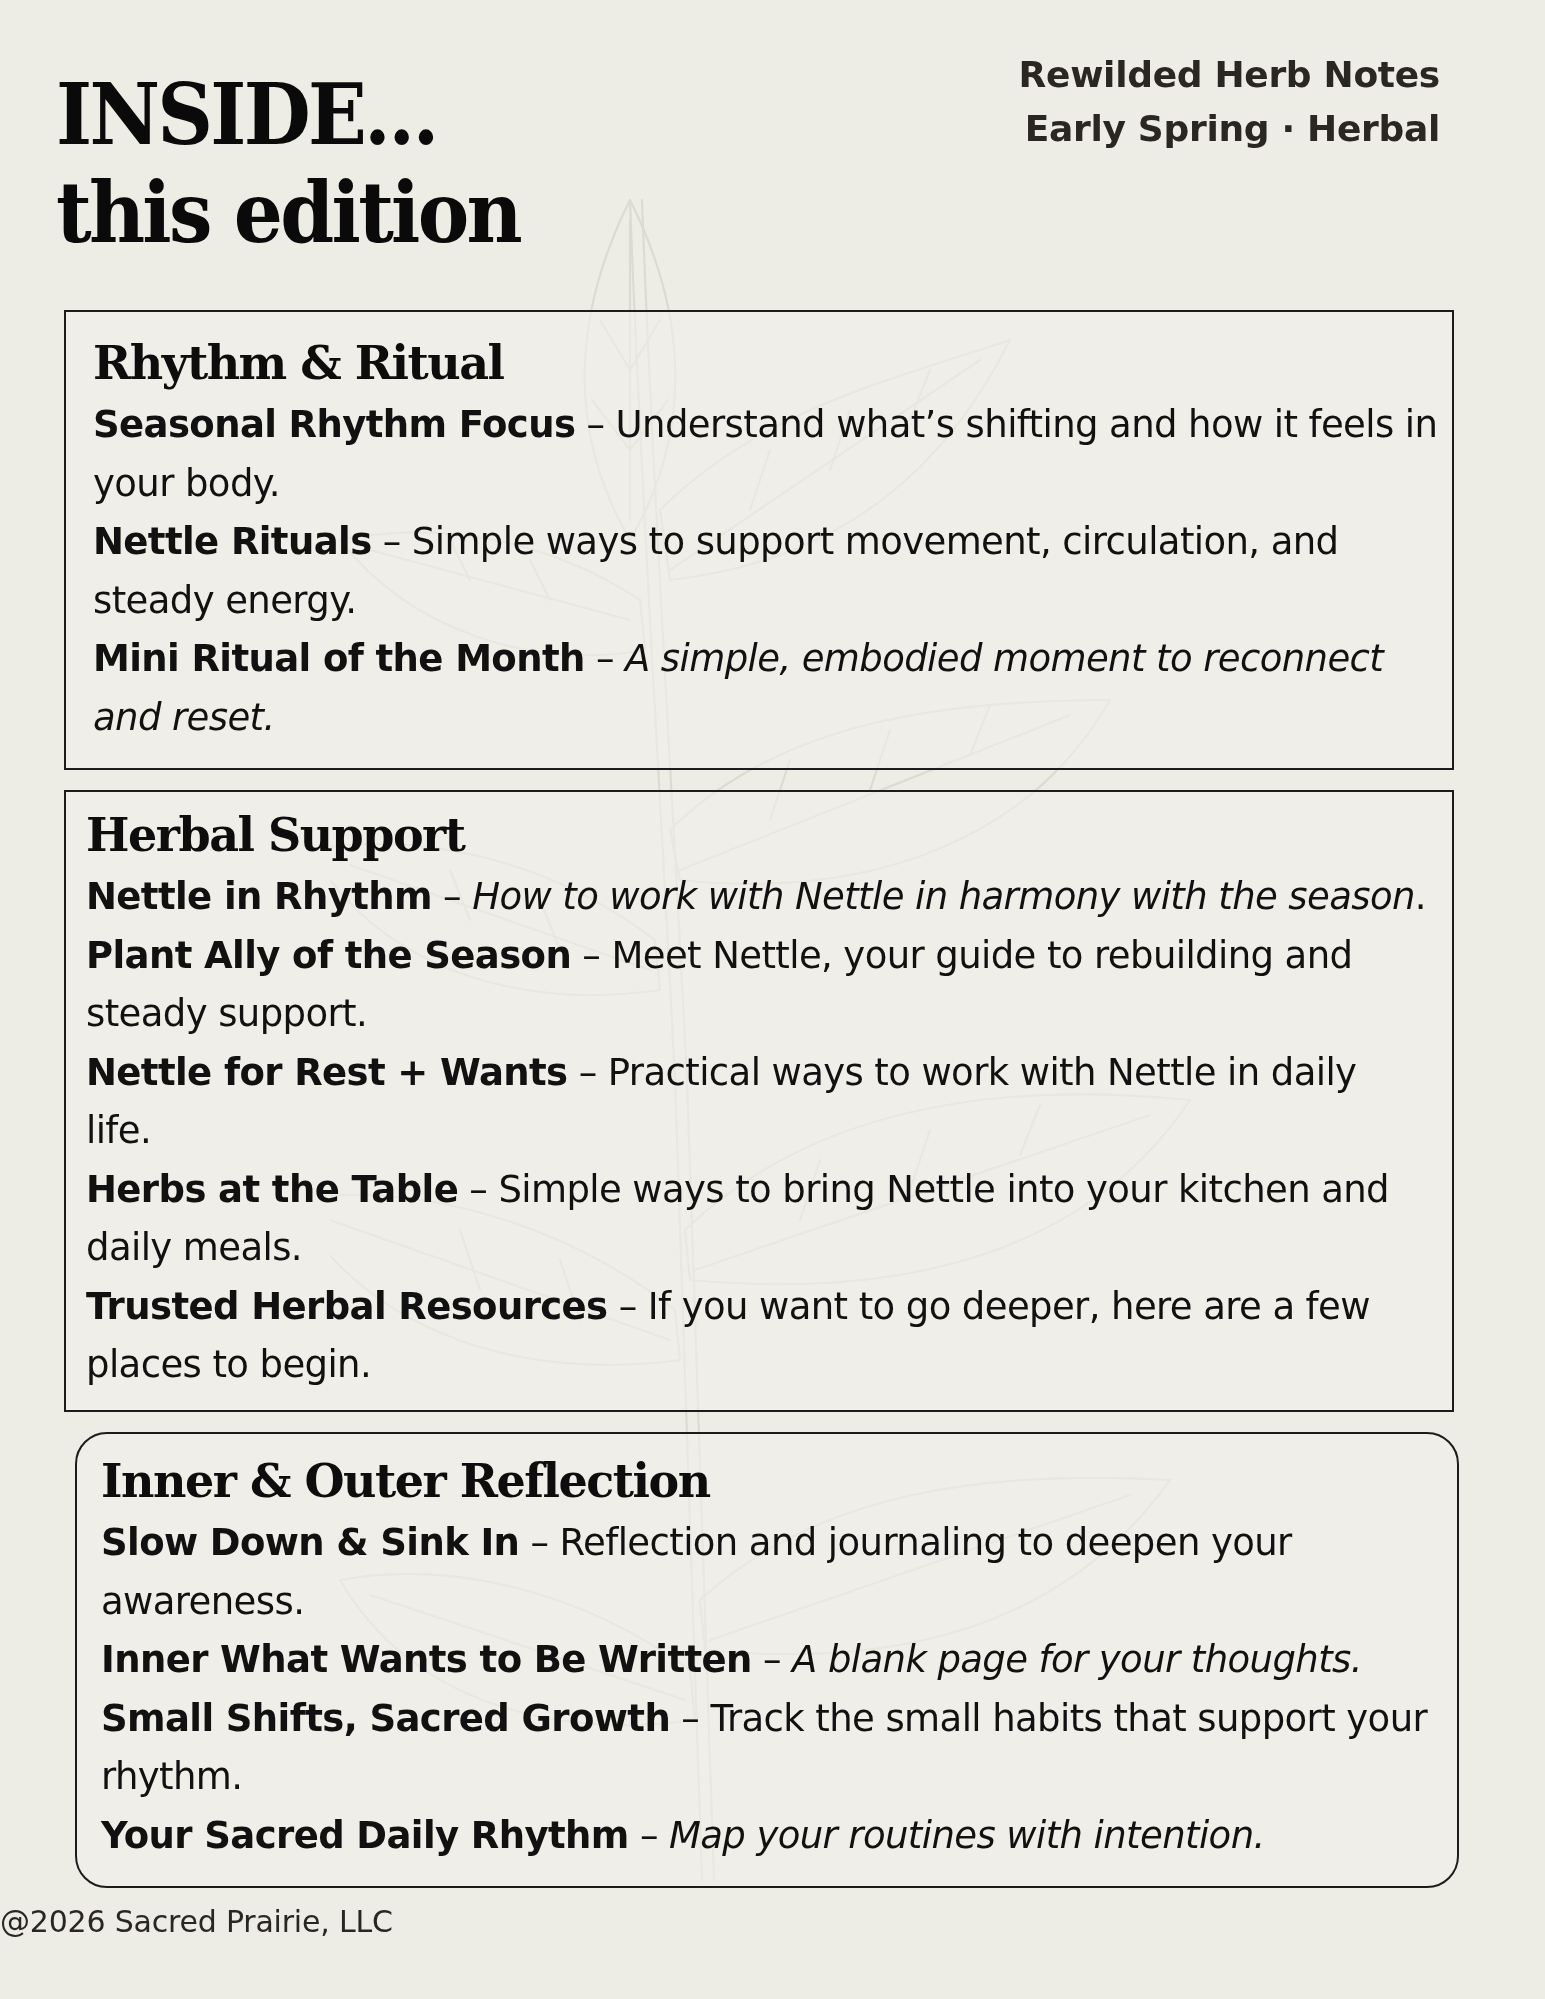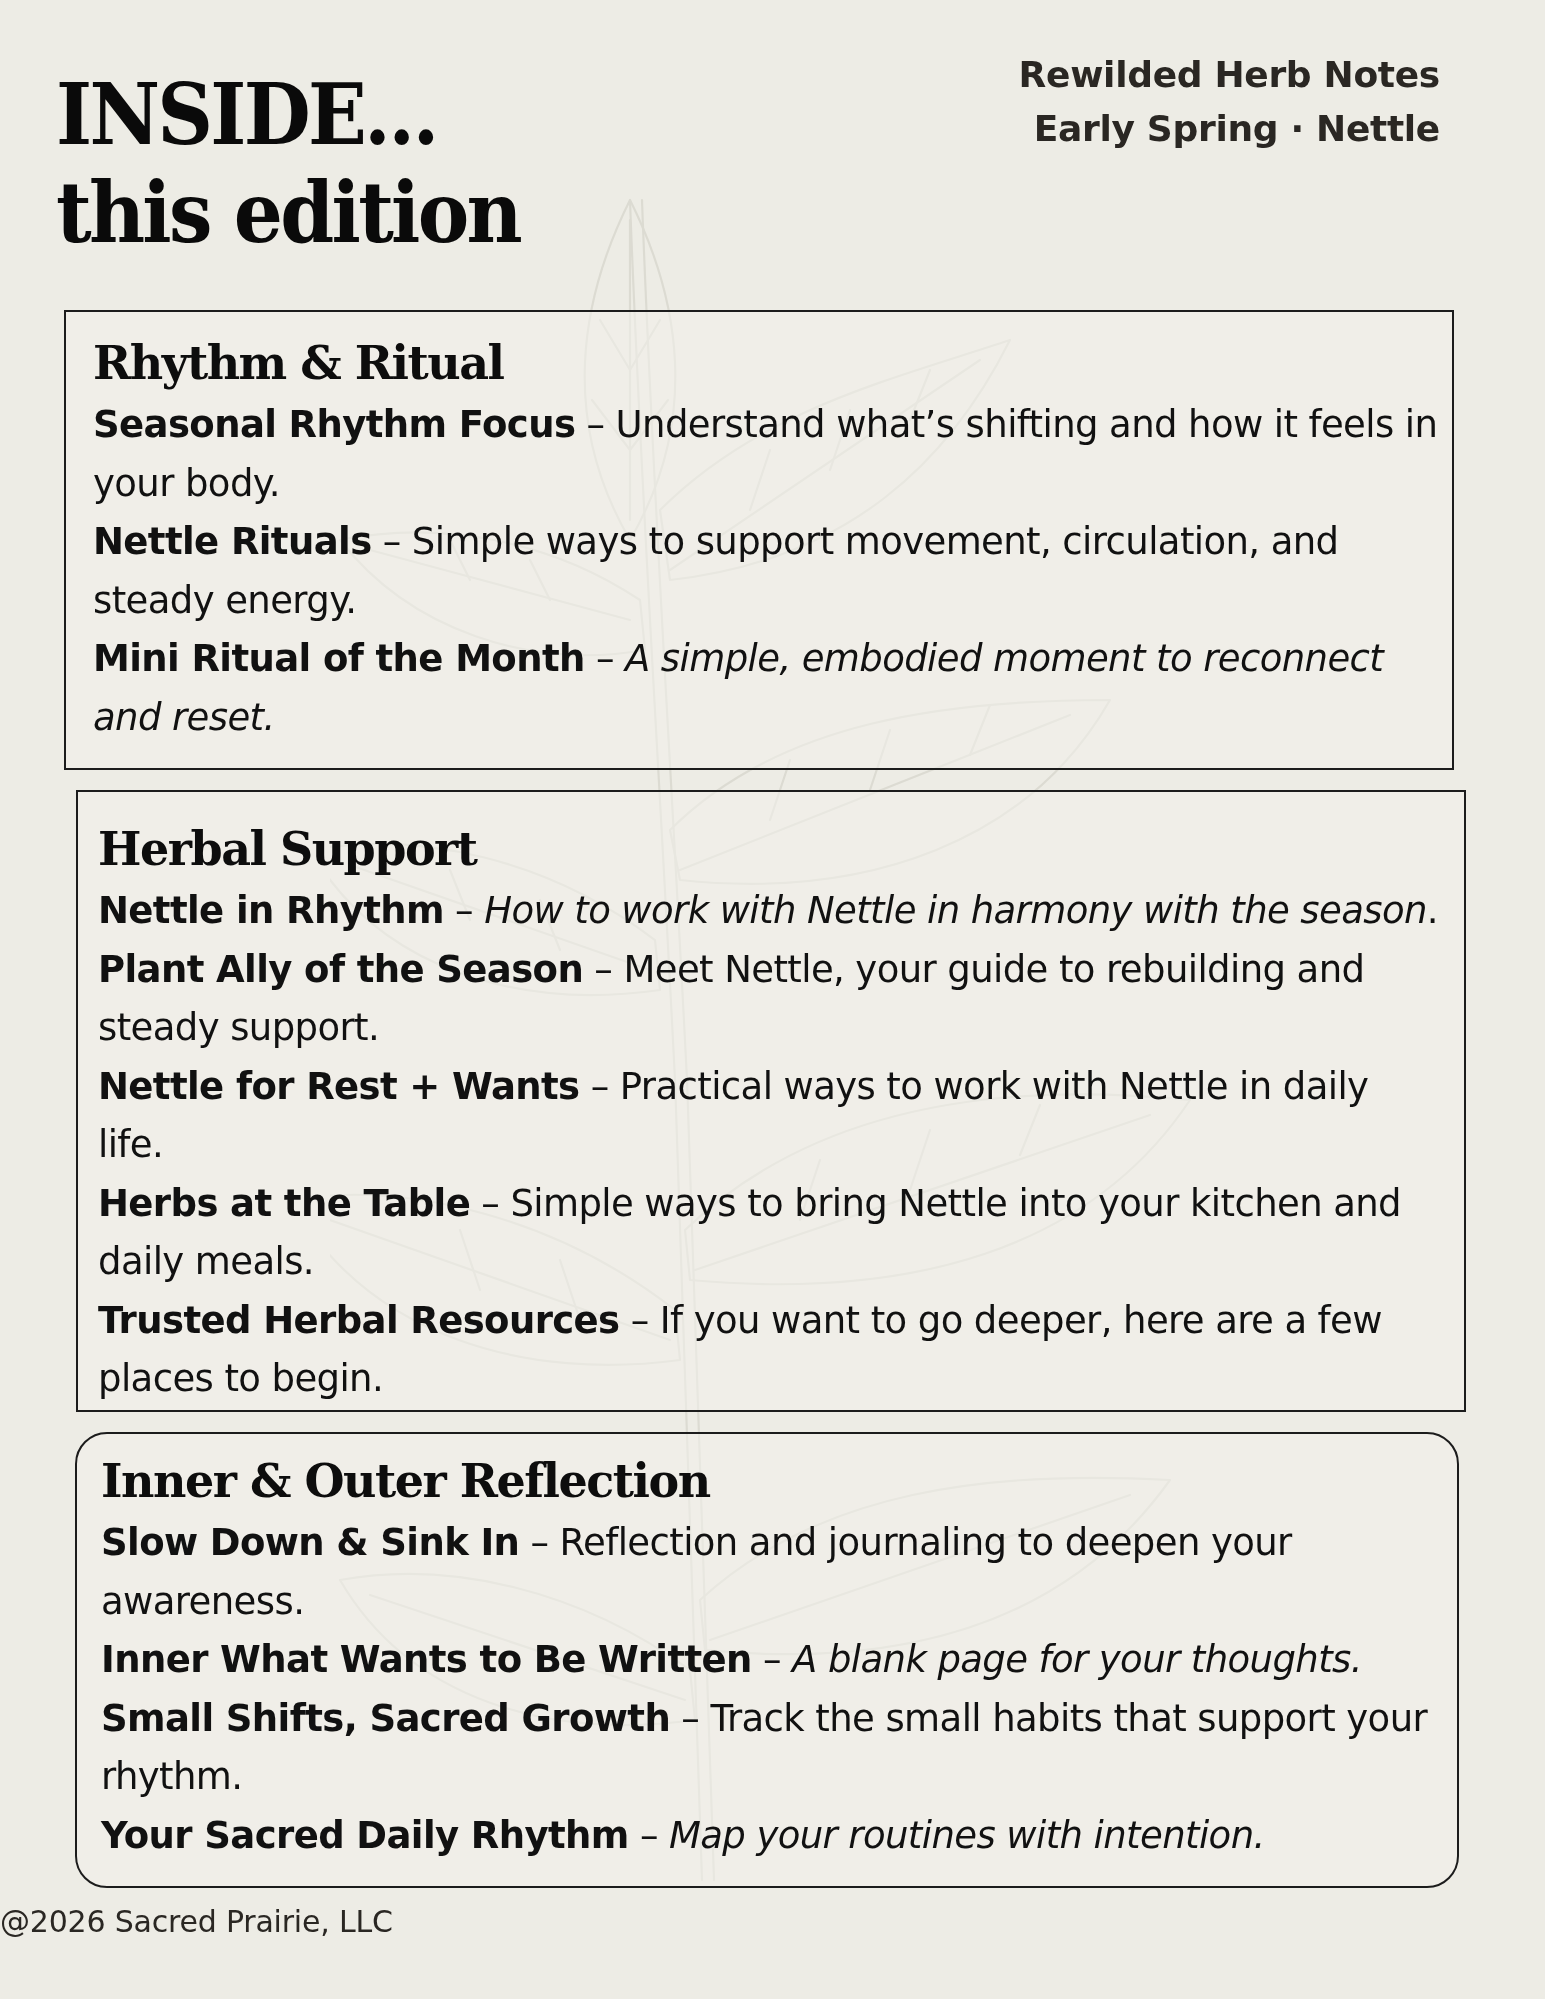--- a/index.html
+++ b/index.html
@@ -51,21 +51,21 @@
       letter-spacing: -0.3px;
     }
     .masthead div { display: block; font-weight: bold; }
     .box {
       position: absolute;
       border: 2px solid #1c1c1c;
       background: rgba(242, 241, 235, 0.55);
       box-sizing: border-box;
     }
     .box-1 { left: 64px; top: 310px; width: 1390px; height: 460px; padding: 18px 8px 0 27px; }
-    .box-2 { left: 64px; top: 790px; width: 1390px; height: 622px; padding: 24px 20px 0 20px; margin-left: 12px; }
+    .box-2 { left: 64px; top: 790px; width: 1390px; height: 622px; padding: 10px 20px 0 20px; }
     .box-3 { left: 75px; top: 1432px; width: 1384px; height: 456px; padding: 14px 20px 0 24px; border-radius: 32px; }
     .section-heading {
       font-family: "DejaVu Serif", serif;
       font-weight: bold;
       font-size: 46px;
       line-height: 66px;
       letter-spacing: -1.5px;
       margin: 0;
       color: #0d0d0d;
     }
@@ -130,21 +130,21 @@
   <path d="M355 1520 L40 1415"></path>
 </svg>
 
 <h1 class="title">
   <span>INSIDE...</span>
   <span>this edition</span>
 </h1>
 
 <div class="masthead">
   <div>Rewilded Herb Notes</div>
-  <div>Early Spring · Nettle</div>
+  <div>Early Spring · Herbal</div>
 </div>
 
 <section class="box box-1">
   <h2 class="section-heading">Rhythm &amp; Ritual</h2>
   <p class="entry">
     <span class="name">Seasonal Rhythm Focus</span><span> – </span><span>Understand what’s shifting and how it feels in your body.</span>
   </p>
   <p class="entry">
     <span class="name">Nettle Rituals</span><span> – </span><span>Simple ways to support movement, circulation, and steady energy.</span>
   </p>

